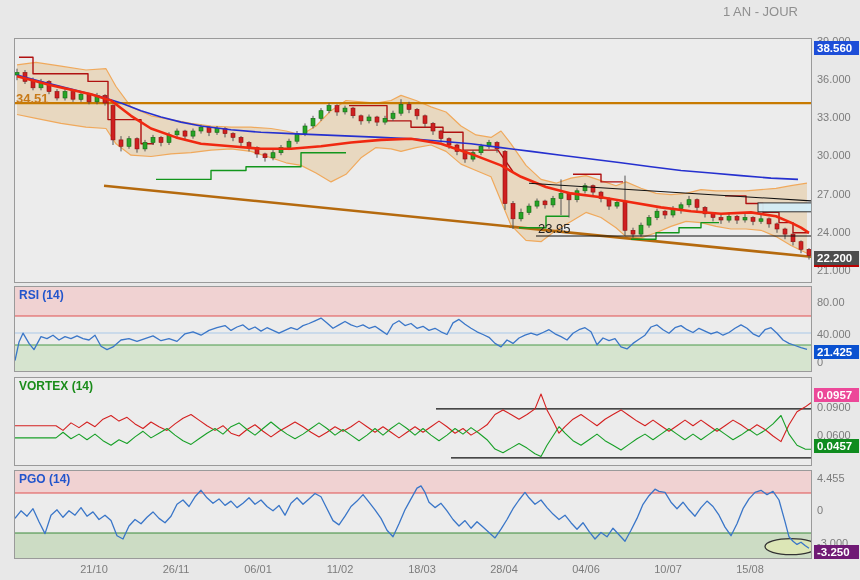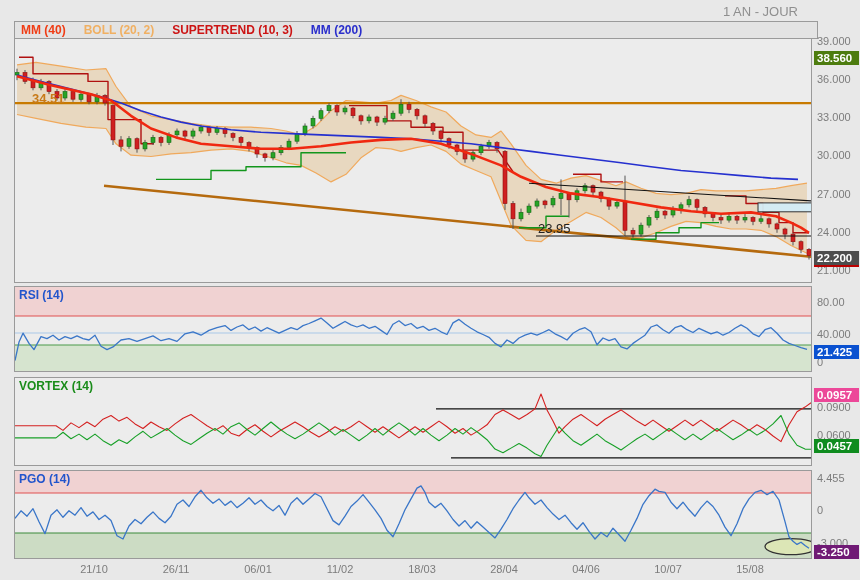--- a/index.html
+++ b/index.html
@@ -17,43 +17,37 @@
   #p-vtx{top:377px;height:89px;}
   #p-pgo{top:470px;height:89px;}
   .panel svg{position:absolute;left:0;top:0;}
   .pane-label{position:absolute;font-size:12px;font-weight:600;z-index:5;}
   #lbl-rsi{left:19px;top:288px;color:#2255cc;}
   #lbl-vtx{left:19px;top:379px;color:#1a8c1a;}
   #lbl-pgo{left:19px;top:472px;color:#2255cc;}
   .ax{position:absolute;left:817px;font-size:11px;color:#7c7c7c;z-index:2;}
   .badge{position:absolute;left:814px;z-index:6;color:#fff;font-size:11.5px;font-weight:bold;
          padding:1px 4px 1px 3px;min-width:38px;}
-  #bd-high{top:51px;background:#4d7c0f;}
+  #bd-high{top:41px;background:#1d4ed8;}
   #bd-last{top:251px;background:#4d4d4d;border-bottom:2px solid #bb0000;}
   #bd-rsi{top:345px;background:#0a51d0;}
   #bd-vtxp{top:388px;background:#ec4899;}
   #bd-vtxm{top:439px;background:#0f8c1f;}
   #bd-pgo{top:545px;background:#701a75;}
   .ann{position:absolute;font-size:13px;font-weight:bold;z-index:4;}
-  #ann-res{left:16px;top:91px;color:#c87a18;margin-left:16px;}
+  #ann-res{left:16px;top:91px;color:#c87a18;}
   #ann-sup{left:538px;top:221px;color:#222;font-weight:normal;}
   .xdate{position:absolute;top:563px;width:44px;text-align:center;font-size:11px;color:#7c7c7c;}
 </style>
 </head>
 <body>
 
 <div id="stage">
   <span class="hdr-period">1 AN - JOUR</span>
 
-  <div id="legend">
-    <span class="lg-mm40">MM (40)</span>
-    <span class="lg-boll">BOLL (20, 2)</span>
-    <span class="lg-st">SUPERTREND (10, 3)</span>
-    <span class="lg-mm200">MM (200)</span>
-  </div>
 
   <div id="p-main" class="panel">
     <svg id="svg-main" width="796" height="243">
         <path d="M2.0,25.9L21.0,23.4L46.0,27.2L71.0,31.0L91.0,29.7L101.0,47.5L116.0,67.9L136.0,76.8L156.0,80.6L176.0,84.4L196.0,87.0L216.0,88.2L236.0,88.2L256.0,89.5L271.0,92.0L286.0,95.9L301.0,87.0L316.0,71.7L331.0,61.5L346.0,62.8L361.0,64.1L376.0,61.5L386.0,56.4L401.0,61.5L416.0,67.9L431.0,73.0L446.0,87.0L461.0,95.9L476.0,98.4L486.0,92.0L496.0,104.8L511.0,126.4L526.0,140.4L541.0,144.2L556.0,139.1L571.0,136.6L586.0,141.6L601.0,146.7L611.0,142.9L626.0,149.3L641.0,154.4L656.0,155.6L671.0,154.4L686.0,150.6L701.0,151.8L716.0,151.8L731.0,151.8L746.0,150.6L761.0,149.3L776.0,146.7L792.0,144.2L792.0,214.2L776.0,206.5L761.0,197.6L746.0,191.3L731.0,190.0L716.0,190.0L701.0,187.4L686.0,183.6L671.0,182.4L656.0,187.4L641.0,193.8L626.0,198.9L611.0,197.6L601.0,188.7L586.0,178.5L571.0,173.4L556.0,182.4L541.0,191.3L526.0,202.7L511.0,201.4L496.0,186.2L486.0,162.0L476.0,137.8L461.0,131.5L446.0,125.1L431.0,112.4L416.0,106.0L401.0,108.6L386.0,112.4L376.0,109.8L361.0,108.6L346.0,118.8L331.0,135.3L316.0,142.9L301.0,134.0L286.0,126.4L271.0,123.8L256.0,118.8L236.0,112.4L216.0,109.8L196.0,111.1L176.0,113.7L156.0,114.9L136.0,117.5L116.0,116.2L101.0,104.8L91.0,89.5L71.0,88.2L46.0,84.4L21.0,79.3L2.0,75.5Z" fill="#e7d5ba" fill-opacity="0.88"></path>
         <path d="M2.0,25.9L21.0,23.4L46.0,27.2L71.0,31.0L91.0,29.7L101.0,47.5L116.0,67.9L136.0,76.8L156.0,80.6L176.0,84.4L196.0,87.0L216.0,88.2L236.0,88.2L256.0,89.5L271.0,92.0L286.0,95.9L301.0,87.0L316.0,71.7L331.0,61.5L346.0,62.8L361.0,64.1L376.0,61.5L386.0,56.4L401.0,61.5L416.0,67.9L431.0,73.0L446.0,87.0L461.0,95.9L476.0,98.4L486.0,92.0L496.0,104.8L511.0,126.4L526.0,140.4L541.0,144.2L556.0,139.1L571.0,136.6L586.0,141.6L601.0,146.7L611.0,142.9L626.0,149.3L641.0,154.4L656.0,155.6L671.0,154.4L686.0,150.6L701.0,151.8L716.0,151.8L731.0,151.8L746.0,150.6L761.0,149.3L776.0,146.7L792.0,144.2" fill="none" stroke="#f0a95c" stroke-width="1.2" stroke-linejoin="round"></path>
         <path d="M2.0,75.5L21.0,79.3L46.0,84.4L71.0,88.2L91.0,89.5L101.0,104.8L116.0,116.2L136.0,117.5L156.0,114.9L176.0,113.7L196.0,111.1L216.0,109.8L236.0,112.4L256.0,118.8L271.0,123.8L286.0,126.4L301.0,134.0L316.0,142.9L331.0,135.3L346.0,118.8L361.0,108.6L376.0,109.8L386.0,112.4L401.0,108.6L416.0,106.0L431.0,112.4L446.0,125.1L461.0,131.5L476.0,137.8L486.0,162.0L496.0,186.2L511.0,201.4L526.0,202.7L541.0,191.3L556.0,182.4L571.0,173.4L586.0,178.5L601.0,188.7L611.0,197.6L626.0,198.9L641.0,193.8L656.0,187.4L671.0,182.4L686.0,183.6L701.0,187.4L716.0,190.0L731.0,190.0L746.0,191.3L761.0,197.6L776.0,206.5L792.0,214.2" fill="none" stroke="#f0a95c" stroke-width="1.2" stroke-linejoin="round"></path>
         <line x1="0" x2="796" y1="64.1" y2="64.1" stroke="#c87a00" stroke-width="2.4"></line>
         <line x1="89.0" y1="146.7" x2="798.0" y2="218.0" stroke="#b56a0e" stroke-width="2.6"></line>
         <path d="M4.0,18.3L18.0,18.3L18.0,34.8L73.0,34.8L73.0,42.4L93.0,42.4L93.0,80.6L126.0,80.6L126.0,104.8L139.0,104.8" fill="none" stroke="#b01010" stroke-width="1.4" stroke-linejoin="round"></path>
         <path d="M334.0,66.6L372.0,66.6L372.0,81.9L396.0,81.9L396.0,88.2L428.0,88.2L428.0,93.3L448.0,93.3L448.0,111.1L483.0,111.1L491.0,122.6L498.0,132.7" fill="none" stroke="#b01010" stroke-width="1.4" stroke-linejoin="round"></path>

